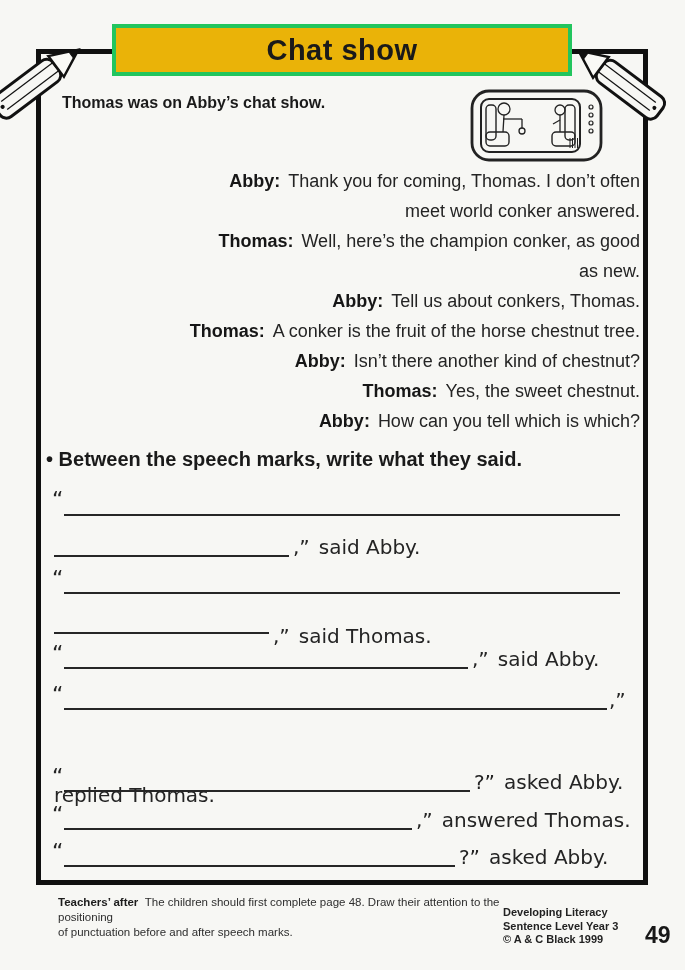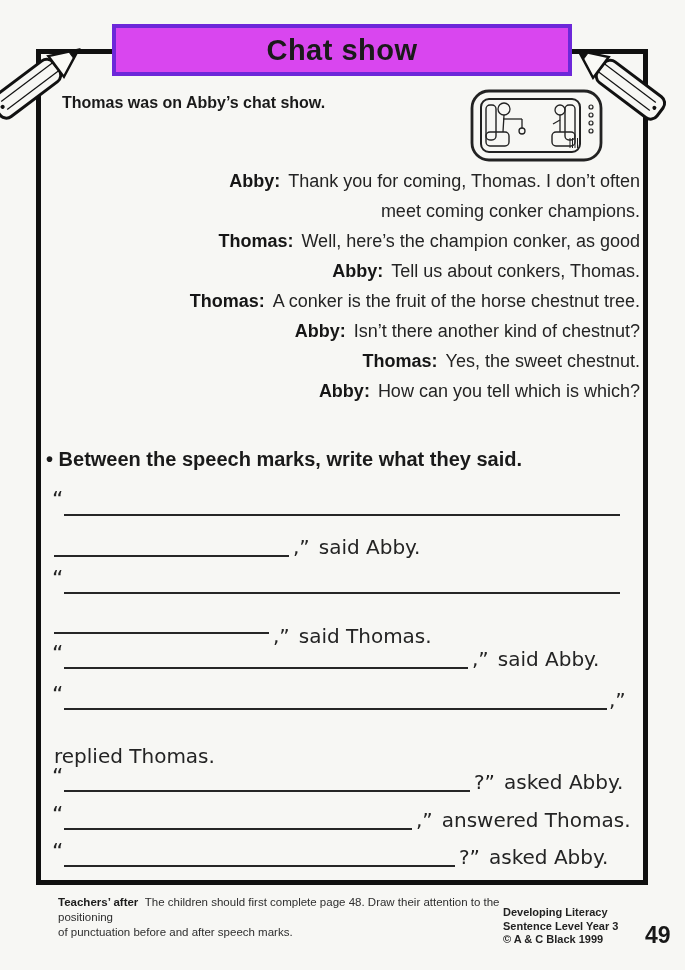--- a/index.html
+++ b/index.html
@@ -13,22 +13,22 @@
   }
   
   .main-border{
     position:absolute;left:36px;top:49px;
     width:602px;height:826px;
     border:5px solid #101010;
   }
   .title-box{
     position:absolute;left:112px;top:24px;
     width:452px;height:44px;
-    border:4px solid #6d28d9;
-    background:#d946ef;
+    border:4px solid #22c55e;
+    background:#eab308;
     text-align:center;line-height:44px;
     font-weight:bold;font-size:29px;
     letter-spacing:0.5px;
     z-index:3;
   }
   .pencil{position:absolute;z-index:4;overflow:visible;}
   .pencil-left{left:0;top:28px;}
   .pencil-right{left:565px;top:28px;}
   .tv{position:absolute;left:470px;top:88px;z-index:2;}
   
@@ -65,21 +65,21 @@
     position:absolute;font-family:"DejaVu Sans",sans-serif;
     font-size:20px;color:#242424;white-space:nowrap;
   }
   
   .q-r1{left:52px;top:490px;}  .l-r1{left:64px;top:514px;width:556px;}
   .l-r2{left:54px;top:555px;width:235px;} .t-r2{left:293px;top:535px;}
   .q-r3{left:52px;top:569px;}  .l-r3{left:64px;top:592px;width:556px;}
   .l-r4{left:54px;top:632px;width:215px;} .t-r4{left:273px;top:612px;margin-top:12px;}
   .q-r5{left:52px;top:644px;}  .l-r5{left:64px;top:667px;width:404px;} .t-r5{left:472px;top:647px;}
   .q-r6{left:52px;top:685px;}  .l-r6{left:64px;top:708px;width:543px;} .t-r6{left:609px;top:688px;}
-  .t-r7{left:54px;top:744px;}
+  .t-r7{left:54px;top:783px;}
   .q-r8{left:52px;top:767px;}  .l-r8{left:64px;top:790px;width:406px;} .t-r8{left:474px;top:770px;}
   .q-r9{left:52px;top:805px;}  .l-r9{left:64px;top:828px;width:348px;} .t-r9{left:416px;top:808px;}
   .q-r10{left:52px;top:842px;} .l-r10{left:64px;top:865px;width:391px;} .t-r10{left:459px;top:845px;}
   
   .note{
     position:absolute;left:58px;top:895px;width:480px;
     font-size:11.5px;line-height:15px;color:#2e2e2e;
   }
   .note b{color:#1d1d1d;}
   .imprint{
@@ -162,22 +162,23 @@
       <g stroke-width="1.3">
         <circle cx="90" cy="22" r="5"></circle>
         <path d="M90,27 L90,44"></path>
         <path d="M90,32 L83,36"></path>
       </g>
     </g>
   </svg>
 
   <div class="dialogue hand">
     <div class="dline"><span class="spk">Abby:</span><span>Thank you for coming, Thomas. I don’t often</span></div>
-    <div class="dline"><span class="spk"></span><span>meet coming conker champions.</span></div>
+    <div class="dline"><span class="spk"></span><span>meet world conker answered.</span></div>
     <div class="dline"><span class="spk">Thomas:</span><span>Well, here’s the champion conker, as good</span></div>
+    <div class="dline"><span class="spk"></span><span>as new.</span></div>
     <div class="dline"><span class="spk">Abby:</span><span>Tell us about conkers, Thomas.</span></div>
     <div class="dline"><span class="spk">Thomas:</span><span>A conker is the fruit of the horse chestnut tree.</span></div>
     <div class="dline"><span class="spk">Abby:</span><span>Isn’t there another kind of chestnut?</span></div>
     <div class="dline"><span class="spk">Thomas:</span><span>Yes, the sweet chestnut.</span></div>
     <div class="dline"><span class="spk">Abby:</span><span>How can you tell which is which?</span></div>
   </div>
 
   <div class="task-instruction">• Between the speech marks, write what they said.</div>
 
   <span class="q q-r1">“</span>

